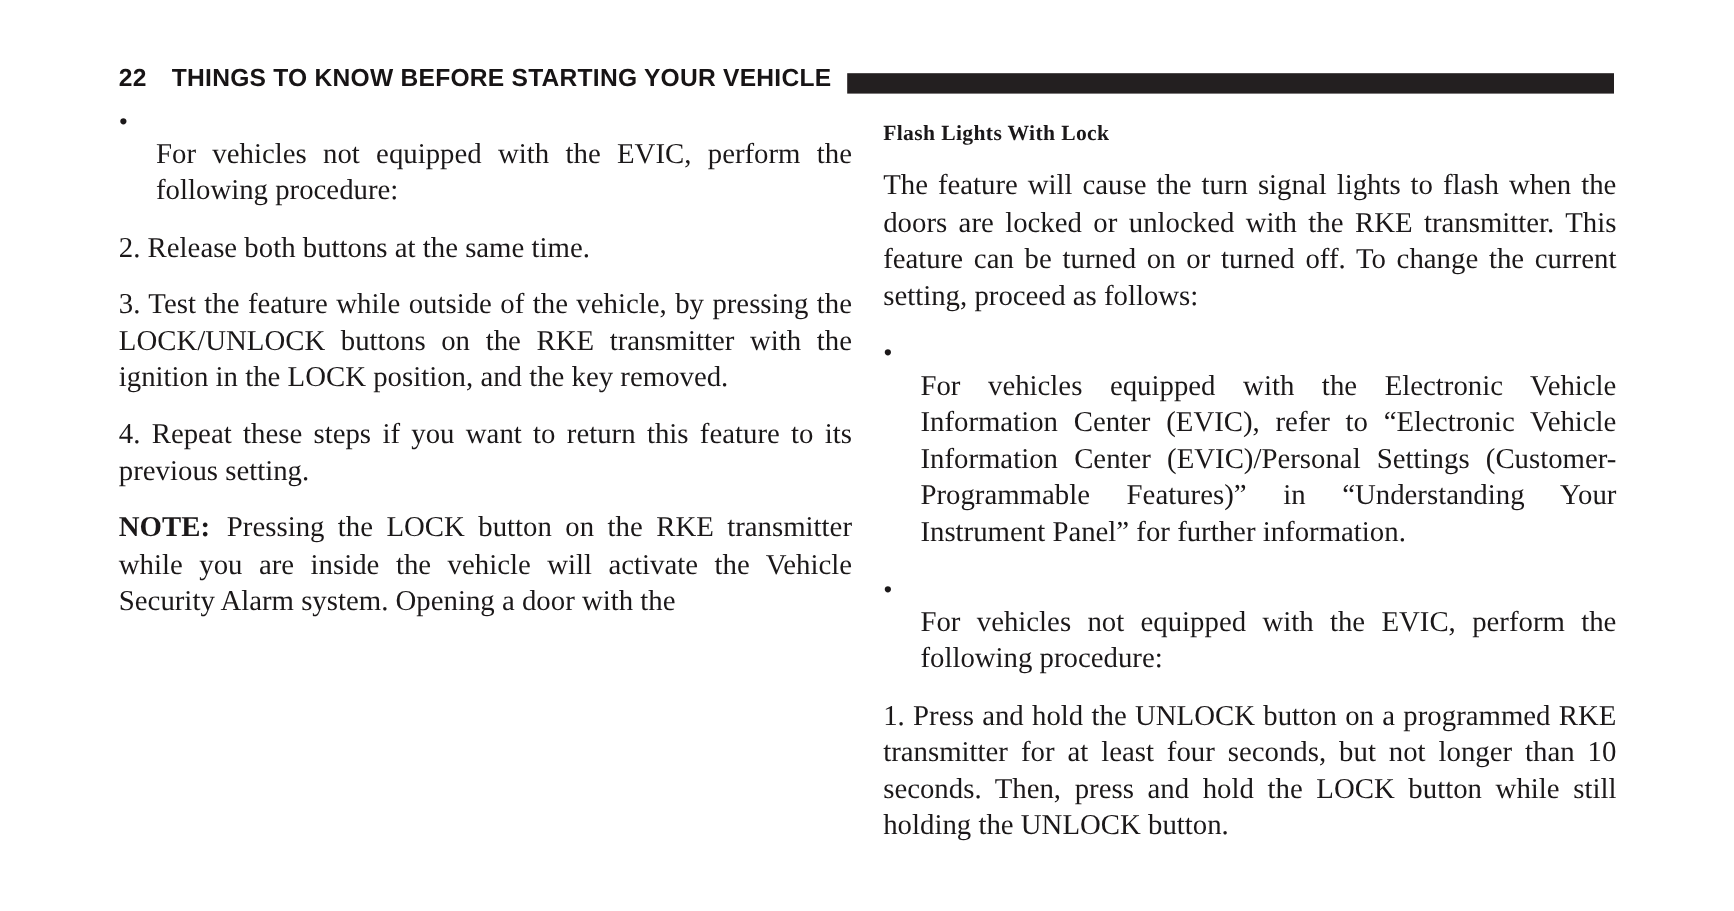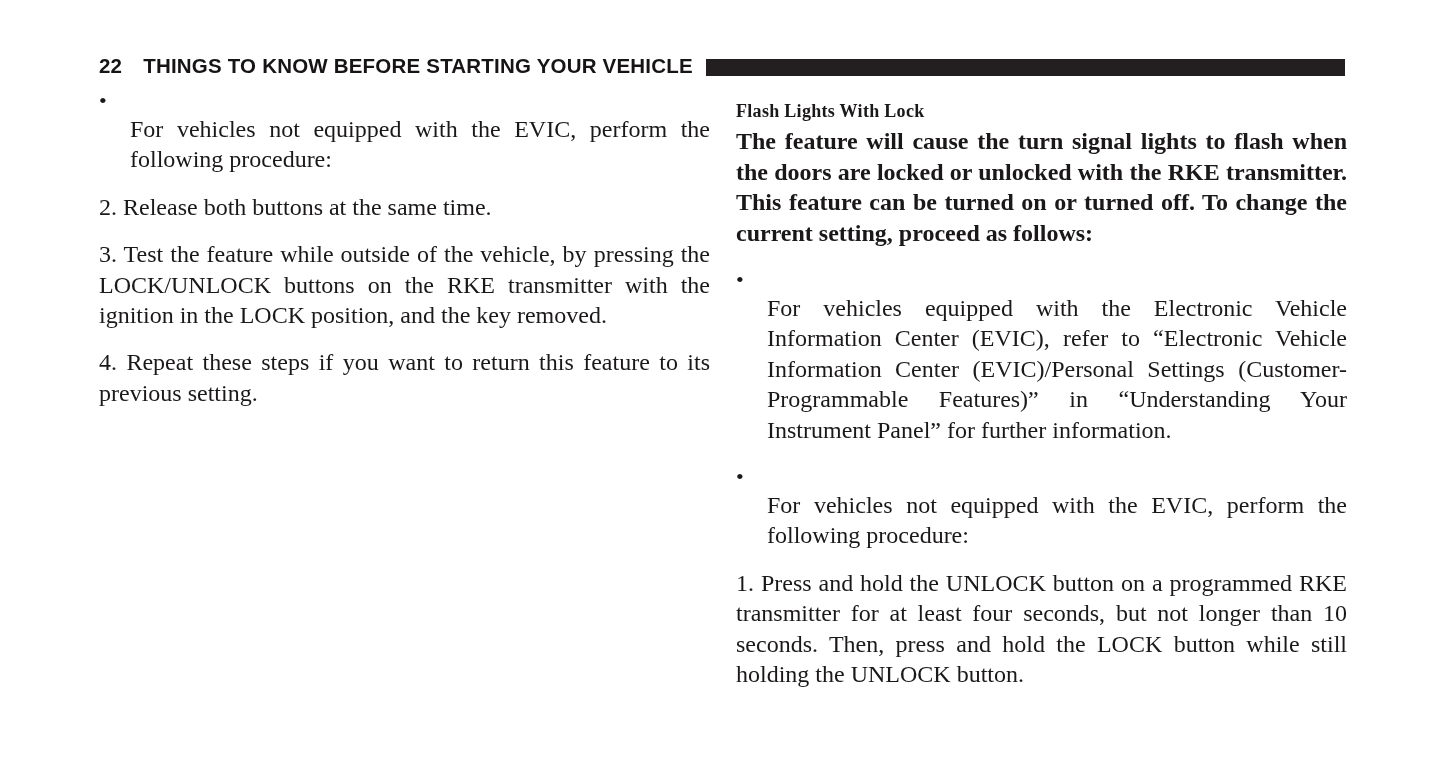--- a/index.html
+++ b/index.html
@@ -17,21 +17,21 @@
     -webkit-font-smoothing: antialiased;
   }
 
   
   .page-header {
     position: absolute;
     top: 54px;
     left: 99px;
     right: 100px;
     display: flex;
-    align-items: center;
+    align-items: flex-end;
     font-family: "Liberation Sans", "DejaVu Sans", sans-serif;
     font-weight: bold;
     font-size: 20.5px;
     letter-spacing: 0.2px;
     color: #171415;
     white-space: nowrap;
   }
   .page-number {
     margin-right: 21px;
   }
@@ -85,22 +85,21 @@
     margin-top: 28px;
   }
 
   .section-heading {
     font-weight: bold;
     font-size: 18px;
     margin-top: 10px;
     letter-spacing: 0.3px;
   }
   .section-heading + .para {
-    margin-top: 0;
-    font-weight: bold;
+    margin-top: 14px;
   }
 
   .note-label {
     font-weight: bold;
     margin-right: 14px;
   }
 </style>
 </head>
 <body>
 
@@ -116,20 +115,21 @@
 
     <div class="bullet-item">
       <span class="bullet-glyph">•</span>
       <span class="bullet-text">For vehicles not equipped with the EVIC, perform the following procedure:</span>
     </div>
 
     <p class="para">2. Release both buttons at the same time.</p>
     <p class="para">3. Test the feature while outside of the vehicle, by pressing the LOCK/UNLOCK buttons on the RKE transmitter with the ignition in the LOCK position, and the key removed.</p>
     <p class="para">4. Repeat these steps if you want to return this feature to its previous setting.</p>
 
+    <p class="para"><span class="note-label">NOTE:</span><span>Pressing the LOCK button on the RKE transmitter while you are inside the vehicle will activate the Vehicle Security Alarm system. Opening a door with the</span></p>
 
   </div>
 
   <div class="column">
 
 
     <div class="section-heading">Flash Lights With Lock</div>
 
     <p class="para">The feature will cause the turn signal lights to flash when the doors are locked or unlocked with the RKE transmitter. This feature can be turned on or turned off. To change the current setting, proceed as follows:</p>
 

